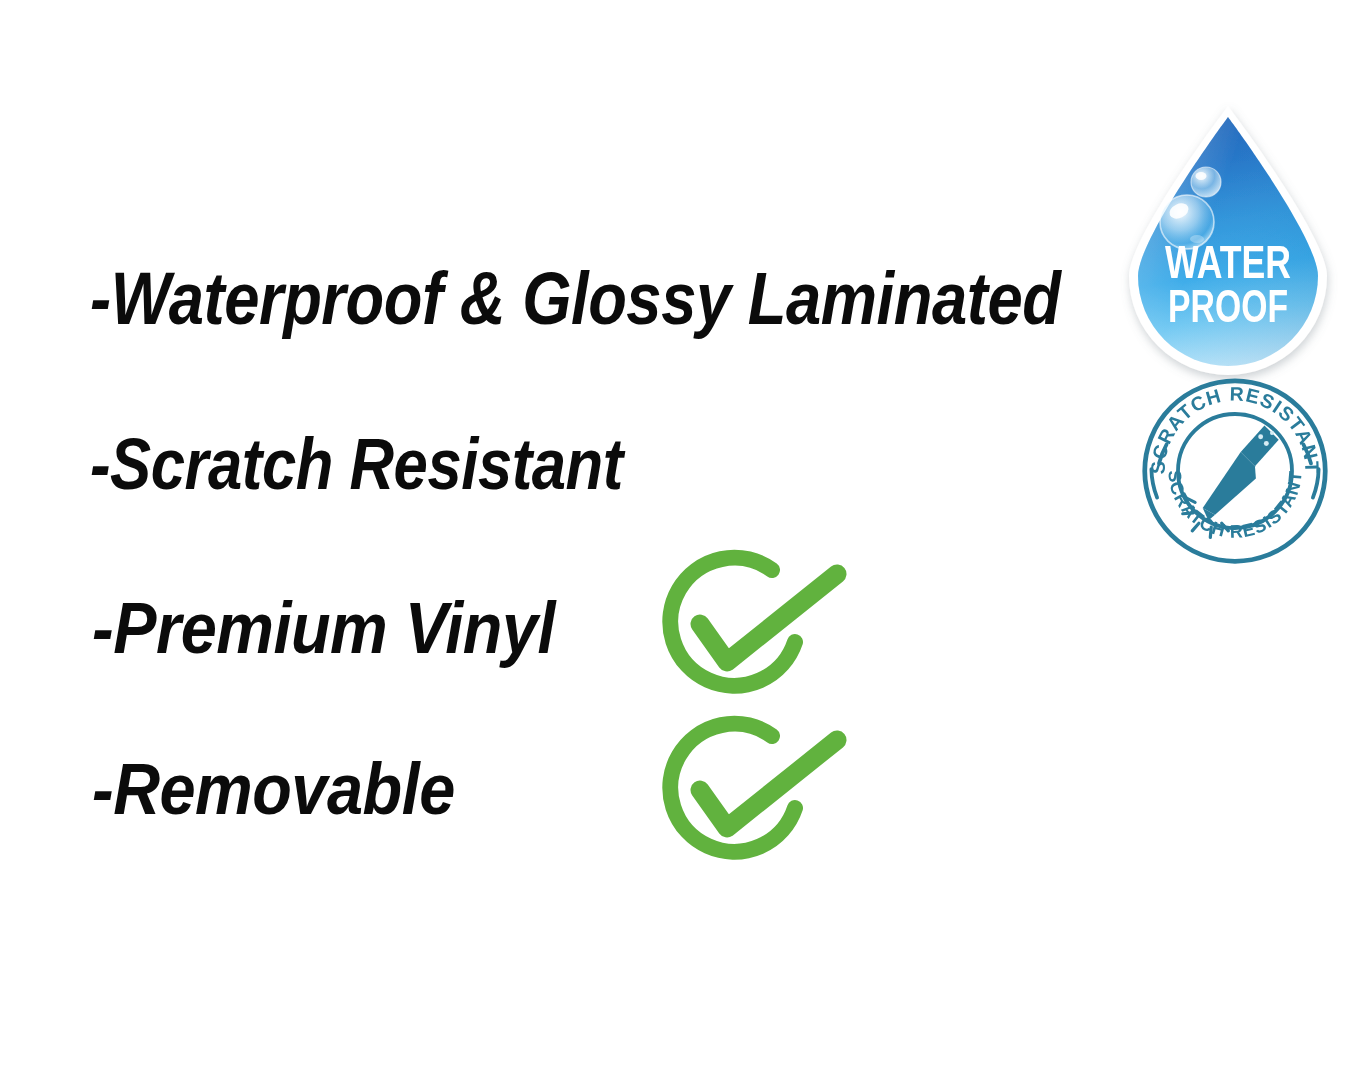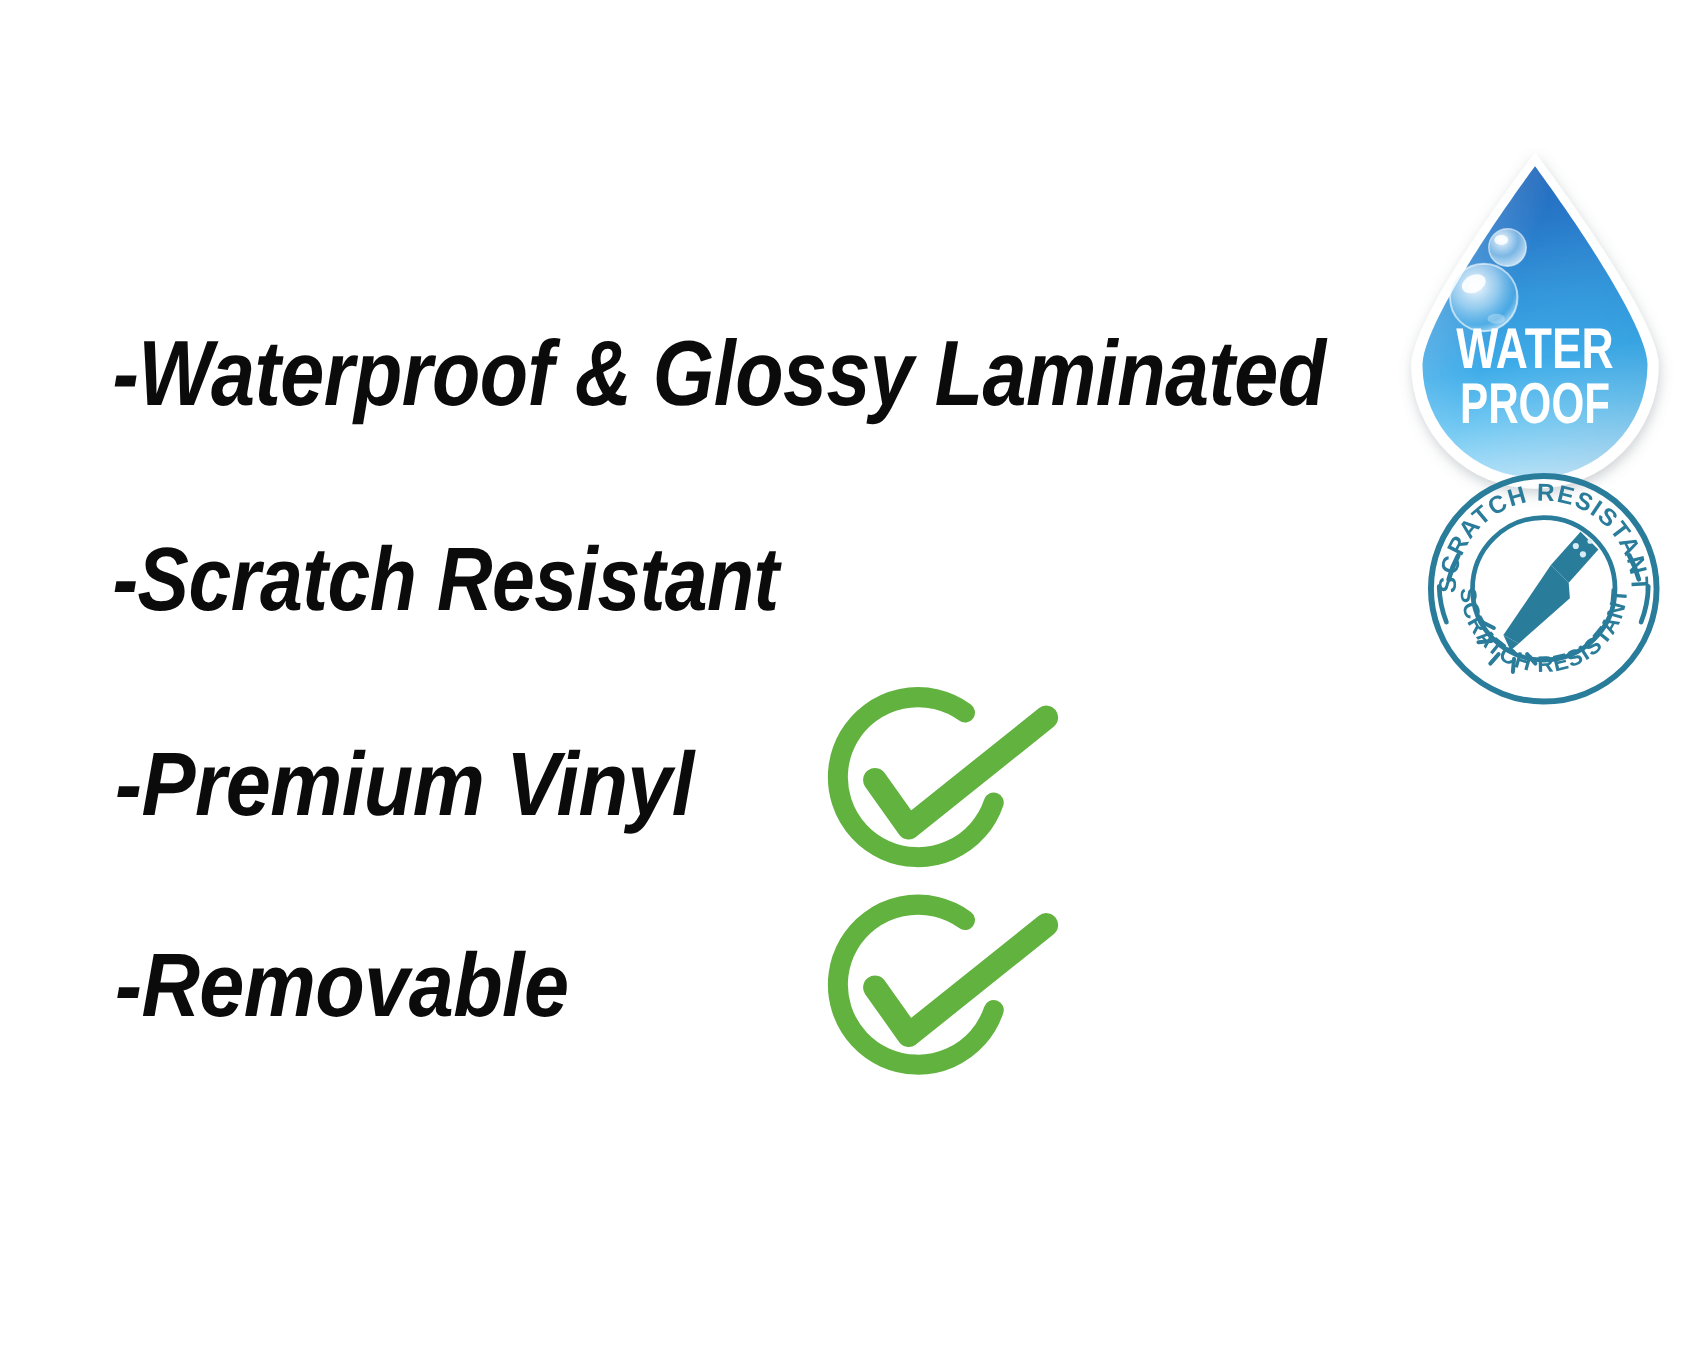--- a/index.html
+++ b/index.html
@@ -48,21 +48,21 @@
   #line-1 { left: 78px;  top: 428px; font-size: 72px; letter-spacing: -0.5px; }
   #line-2 { left: 80px;  top: 592px; font-size: 72px; letter-spacing: -0.5px; }
   #line-3 { left: 80px;  top: 753px; font-size: 72px; letter-spacing: -0.5px; }
 
   
   .badge {
     position: absolute;
   }
   #waterproof-badge {
     left: 1097px;
-    top: 116px;
+    top: 100px;
     width: 238px;
     height: 272px;
   }
   #scratch-badge {
     left: 1128px;
     top: 376px;
     width: 190px;
     height: 190px;
   }
 

